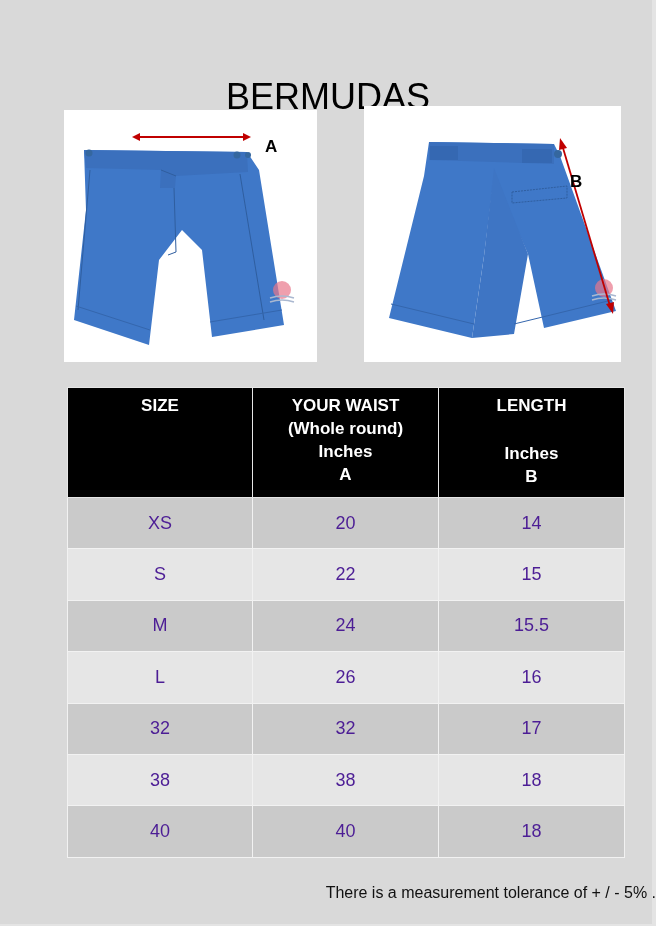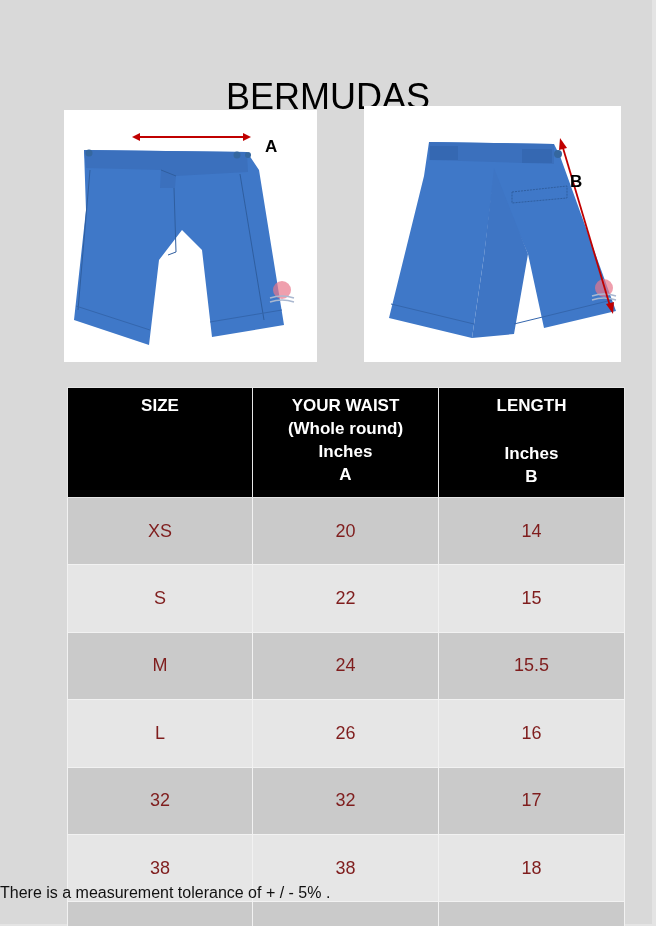--- a/index.html
+++ b/index.html
@@ -33,29 +33,29 @@
   table.size th {
     background: #000; color: #fff; font-weight: bold;
     font-size: 17px; line-height: 23px;
     vertical-align: top; text-align: center;
     height: 110px; padding: 6px 4px 0 4px; box-sizing: border-box;
     border: 1.5px solid #e6e6e6;
   }
   table.size th .sub { display: block; }
   table.size th .spacer { display: block; height: 23px; }
   table.size td {
-    height: 34.4px; padding: 16px; text-align: center; vertical-align: middle;
-    font-size: 18px; color: #7f1d1d;
+    height: 34.4px; padding: 8px; text-align: center; vertical-align: middle;
+    font-size: 18px; color: #4c1d95;
     border: 1.5px solid #f2f2f2;
   }
   table.size tr.odd td { background: #cacaca; }
   table.size tr.even td { background: #e6e6e6; }
 
   .note {
-    position: absolute; left: 0; top: 884px; width: 656px; text-align: left;
+    position: absolute; left: 0; top: 884px; width: 656px; text-align: right;
     font-size: 16px; color: #111;
   }
 </style>
 </head>
 <body>
 
 <div class="edge-right"></div>
 <div class="edge-bottom"></div>
 
 <div class="title">BERMUDAS</div>

